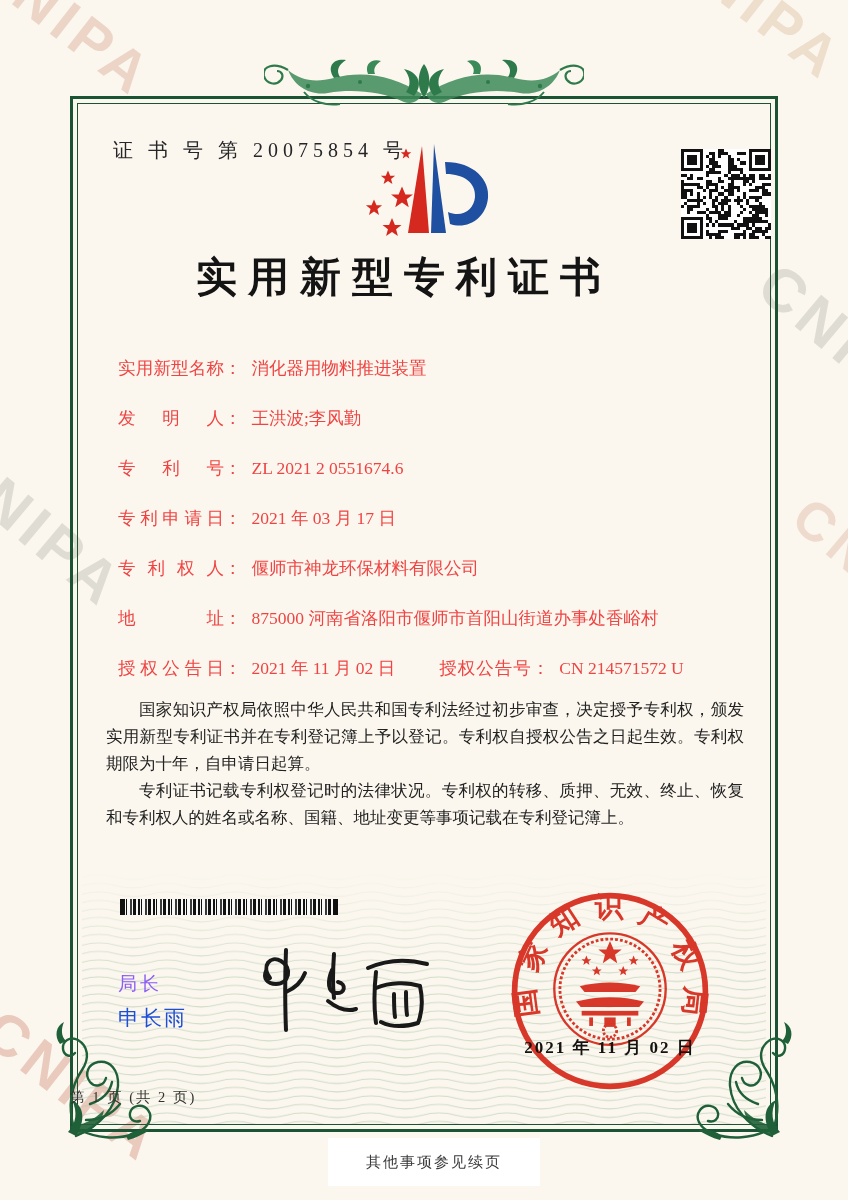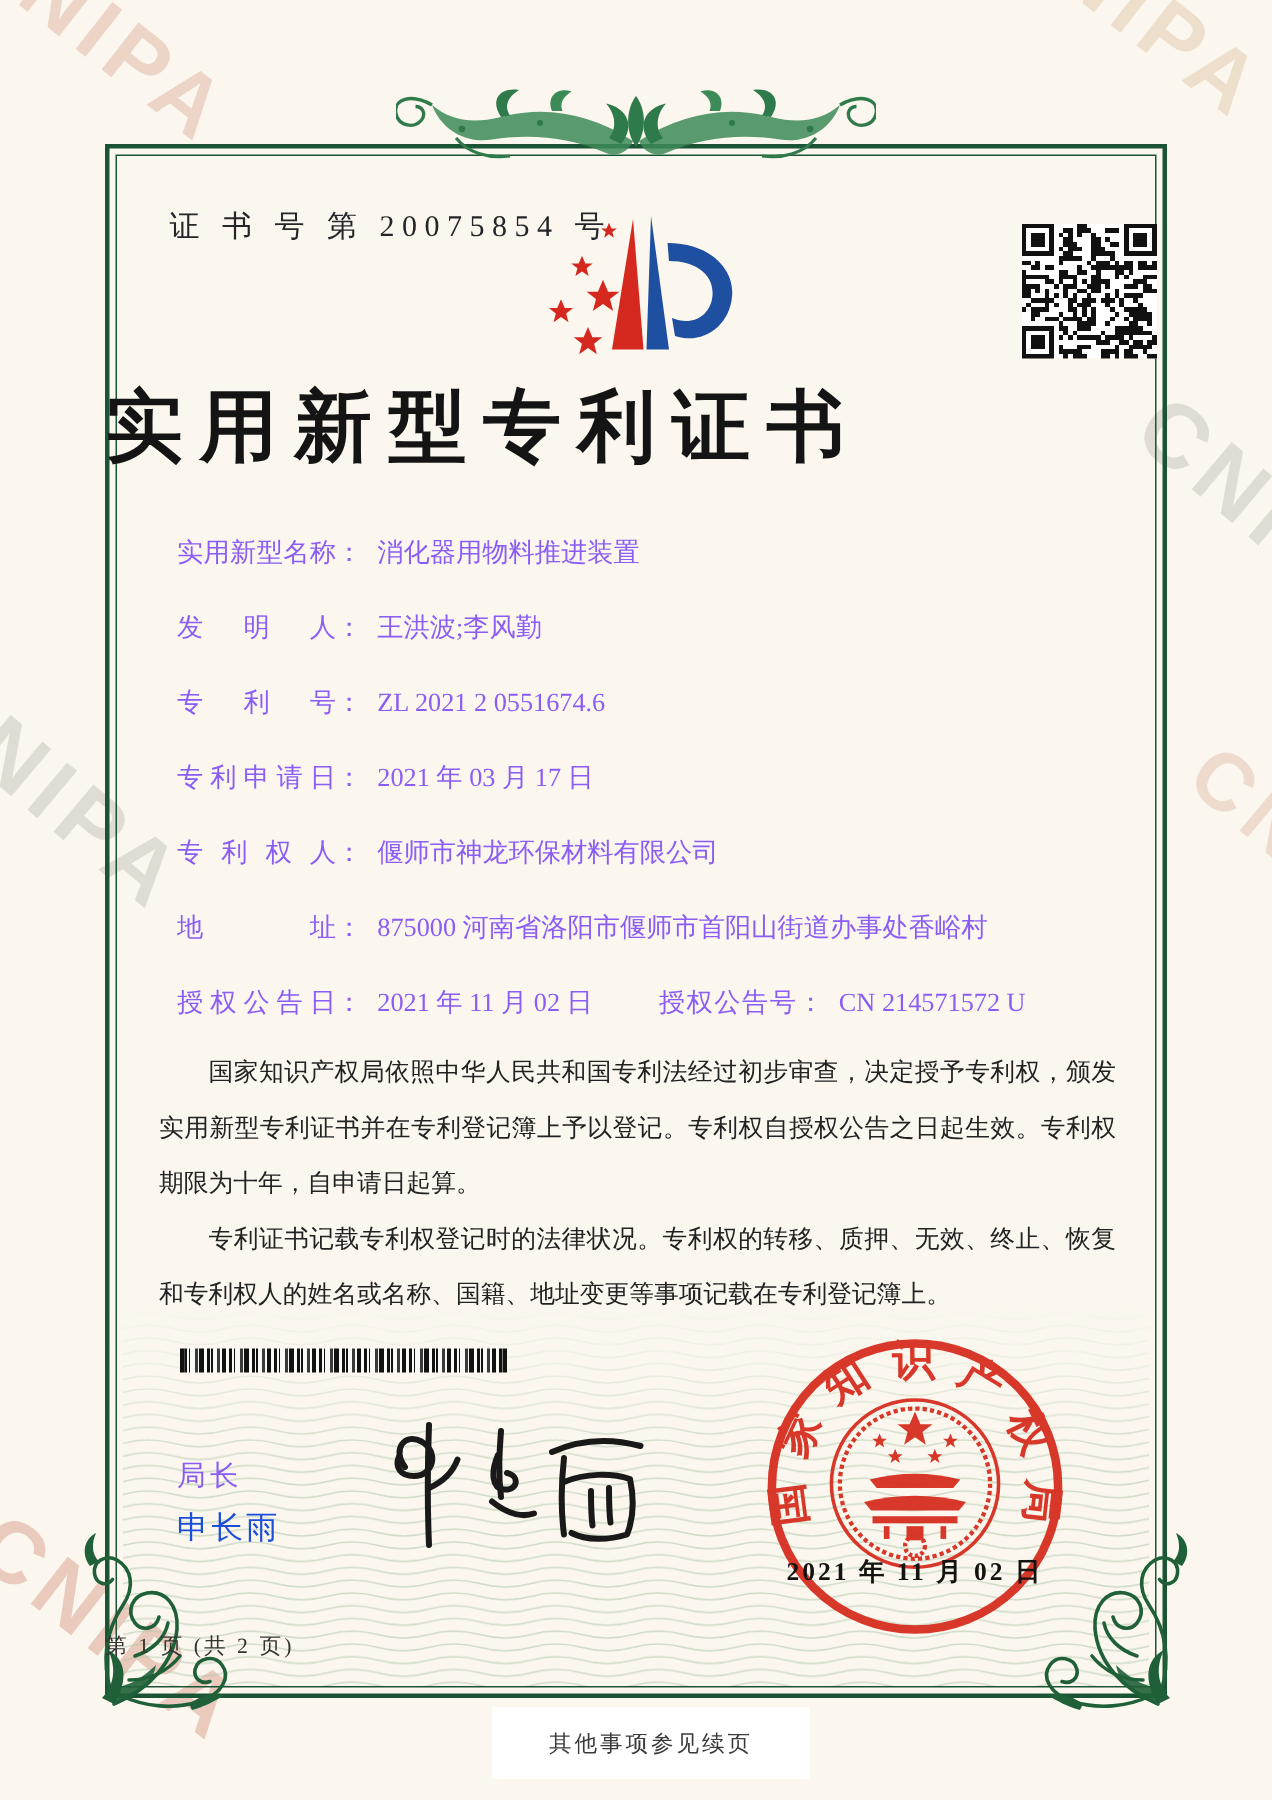--- a/index.html
+++ b/index.html
@@ -25,32 +25,32 @@
         background:linear-gradient(#fbf7ee 10%, rgba(251,247,238,0)); z-index:2; }
   .ornament-top { position:absolute; left:264px; top:56px; z-index:4; }
   .corner { position:absolute; z-index:4; }
   .corner-bl { left:30px; top:1008px; }
   .corner-br { left:668px; top:1008px; transform:scaleX(-1); }
 
   
   .cert-no { position:absolute; left:113px; top:137px; font-size:20px; letter-spacing:5px; color:#26262a; z-index:5; }
   .logo { position:absolute; left:352px; top:136px; z-index:5; }
   .qr { position:absolute; left:680px; top:149px; width:92px; height:90px; z-index:5; }
-  .title { position:absolute; left:70px; top:250px; width:668px; 
-           font-size:52px; font-weight:bold; letter-spacing:11px; color:#141414; z-index:5; }
-
-  .fields { position:absolute; left:118px; top:356px; width:620px; z-index:5; font-size:17.5px; color:#8b5cf6; }
+  .title { position:absolute; left:70px; top:250px; width:668px; text-align:center;
+           font-size:41px; font-weight:bold; letter-spacing:11px; color:#141414; z-index:5; }
+
+  .fields { position:absolute; left:118px; top:356px; width:620px; z-index:5; font-size:17.5px; color:#ef4444; }
   .frow { height:50px; white-space:nowrap; }
   .flabel { display:inline-block; width:106px; text-align:justify; text-align-last:justify; }
   .fcolon { display:inline-block; margin-right:10px; }
   .fpair2 { margin-left:44px; }
   .fpair2 .flabel2 { letter-spacing:1px; }
 
   .body-text { position:absolute; left:106px; top:696px; width:638px; font-size:16.5px;
-               line-height:37px; text-align:justify; color:#222; z-index:5; }
+               line-height:27px; text-align:justify; color:#222; z-index:5; }
   .body-text p { text-indent:2em; }
 
   .barcode { position:absolute; left:120px; top:899px; width:218px; height:16px; z-index:5;
     border-left:3px solid #111; border-right:3px solid #111;
     background:repeating-linear-gradient(90deg,#111 0 2px,#f8f8f6 2px 3px,#111 3px 4px,#f8f8f6 4px 7px,#3a3a3a 7px 9px,#f8f8f6 9px 10px,#111 10px 13px,#f8f8f6 13px 15px); }
 
   .sig-role { position:absolute; left:118px; top:971px; font-size:19px; letter-spacing:3px; color:#8b5cf6; z-index:5; }
   .sig-name { position:absolute; left:118px; top:1004px; font-size:21px; letter-spacing:2px; color:#1d4ed8; z-index:5; }
   .signature { position:absolute; left:248px; top:938px; z-index:5; }
 

